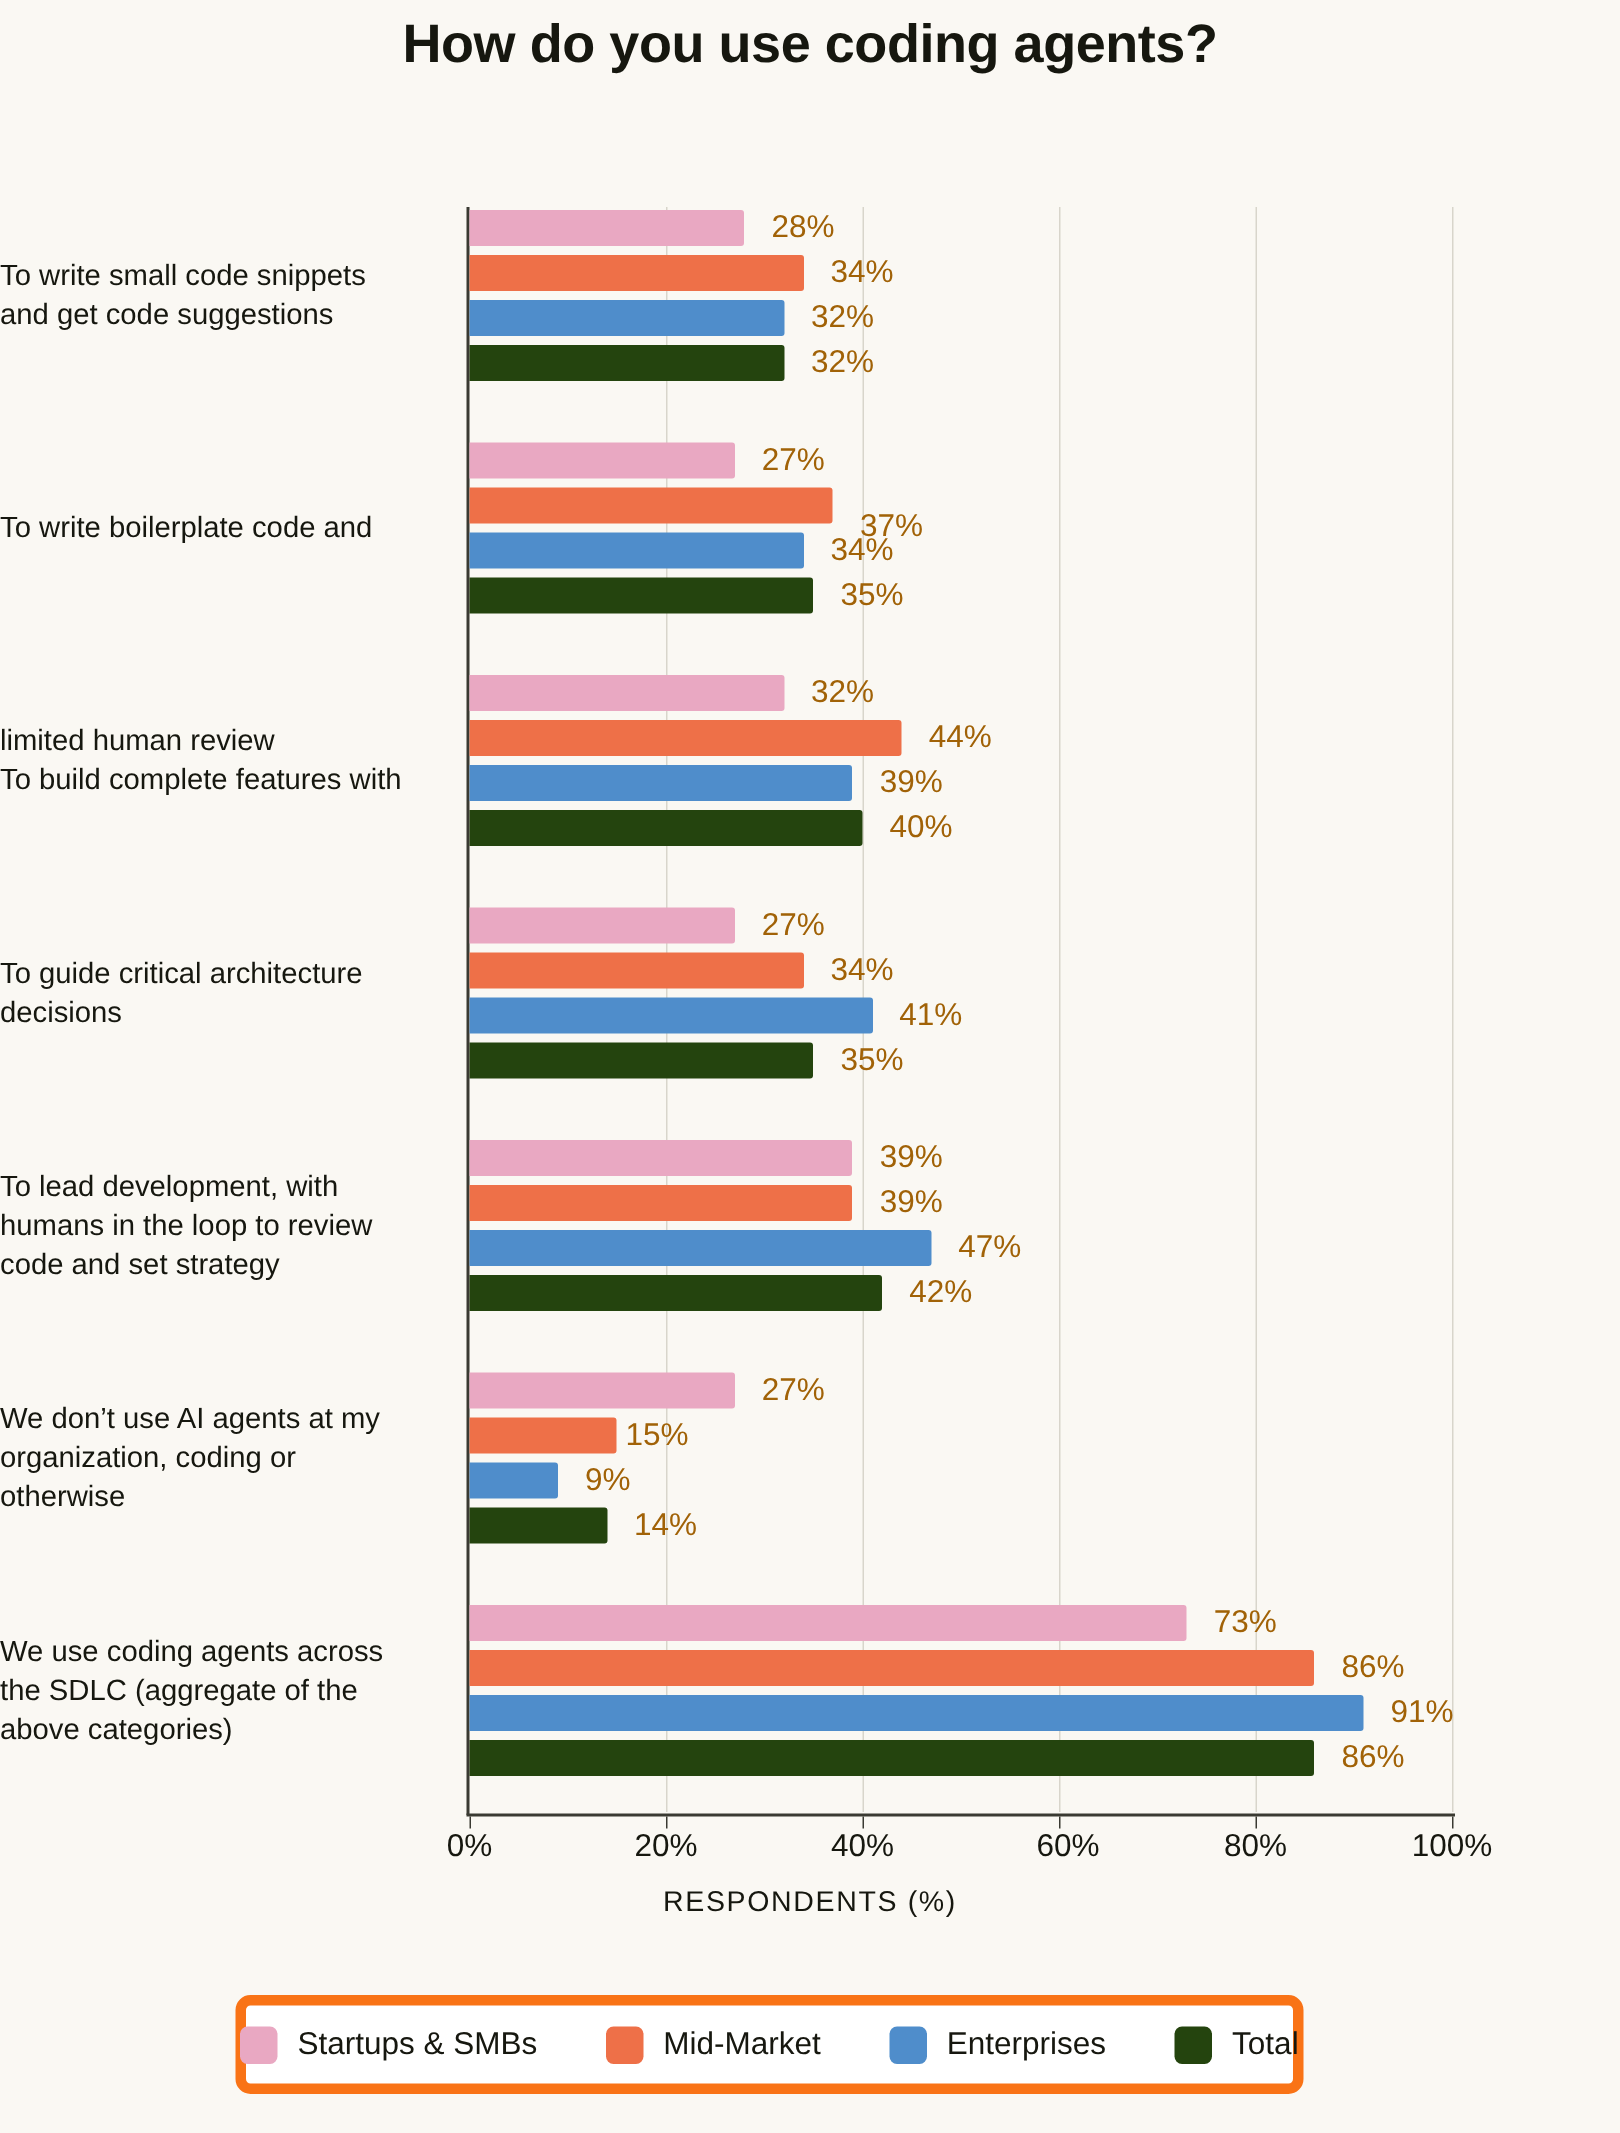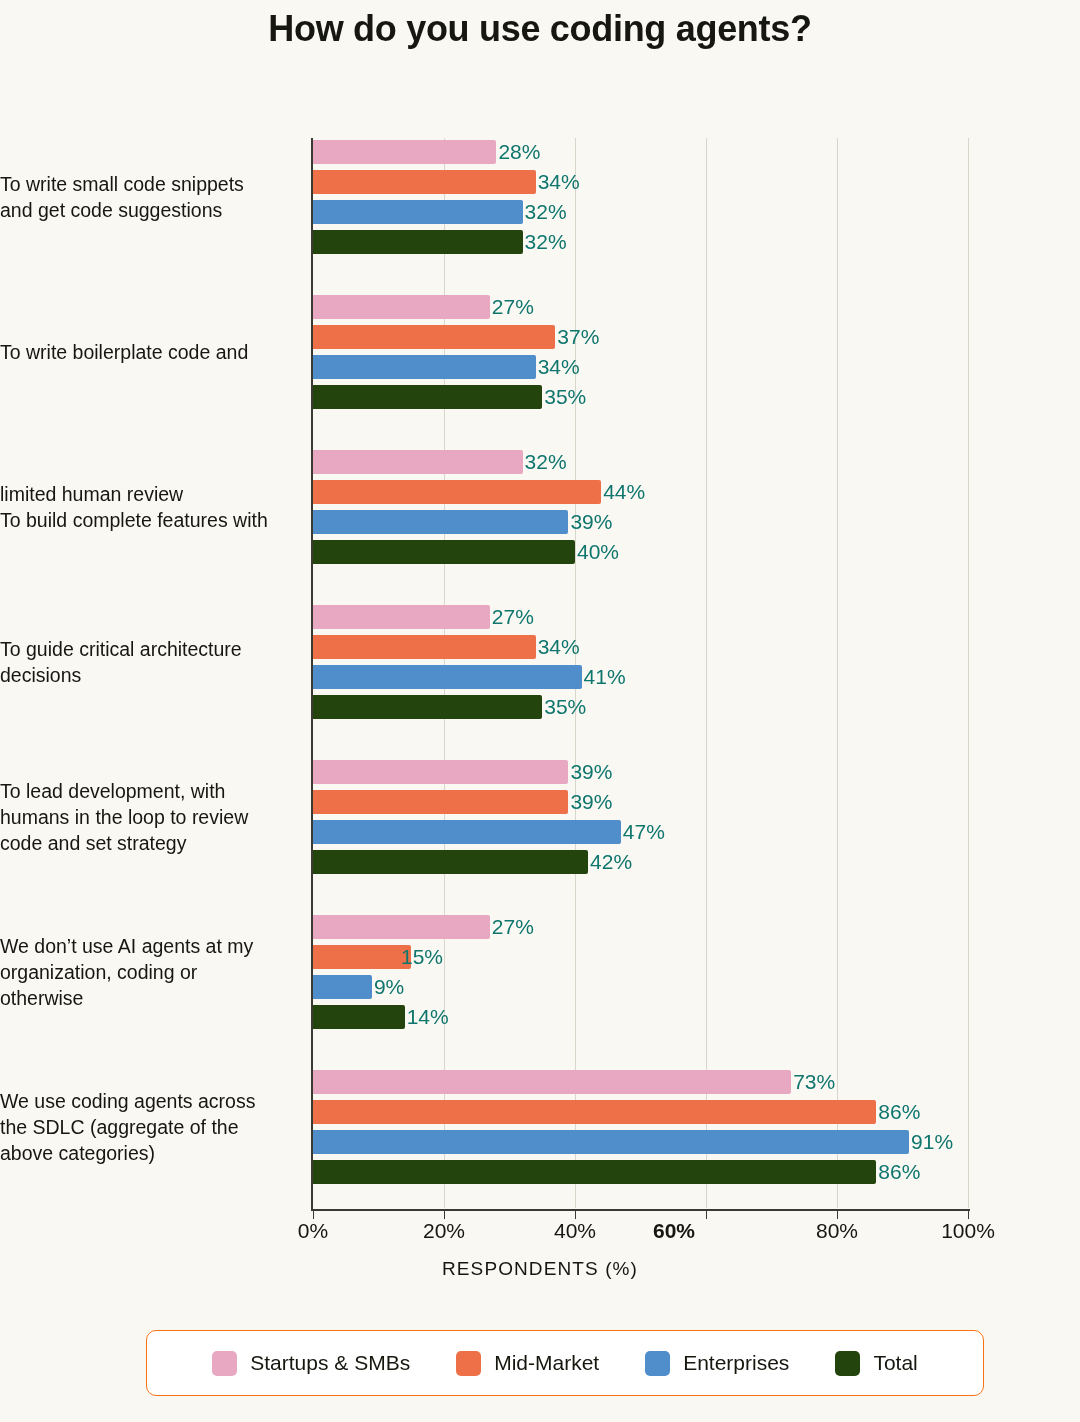--- a/index.html
+++ b/index.html
@@ -108,35 +108,35 @@
   .bar {
     position: absolute;
     height: 24px;
     border-radius: 0 2px 2px 0;
   }
   .bar-value {
     position: absolute;
     height: 24px;
     line-height: 24px;
     font-size: 21px;
-    color: #0f766e;
+    color: #a16207;
     white-space: nowrap;
-    padding-left: 2px;
+    padding-left: 18px;
   }
 
   
   .legend {
     position: absolute;
-    left: 146px;
+    left: 157px;
     top: 1330px;
-    width: 838px;
+    width: 712px;
     height: 66px;
     box-sizing: border-box;
     background: #ffffff;
-    border: 1px solid #f97316;
+    border: 7px solid #f97316;
     border-radius: 10px;
     display: flex;
     align-items: center;
     justify-content: center;
     gap: 46px;
   }
   .legend-item {
     display: flex;
     align-items: center;
     gap: 13px;
@@ -173,21 +173,21 @@
   <div class="axis-bottom"></div>
 
   <div id="xticks">
       <div class="tick-mark" style="left: 313px;"></div>
       <div class="tick-label" style="left: 313px;">0%</div>
       <div class="tick-mark" style="left: 444px;"></div>
       <div class="tick-label" style="left: 444px;">20%</div>
       <div class="tick-mark" style="left: 575px;"></div>
       <div class="tick-label" style="left: 575px;">40%</div>
       <div class="tick-mark" style="left: 706px;"></div>
-      <div class="tick-label" style="left: 674px; font-weight: bold;">60%</div>
+      <div class="tick-label" style="left: 712px;">60%</div>
       <div class="tick-mark" style="left: 837px;"></div>
       <div class="tick-label" style="left: 837px;">80%</div>
       <div class="tick-mark" style="left: 968px;"></div>
       <div class="tick-label" style="left: 968px;">100%</div>
     </div>
 
   <div class="x-axis-title">RESPONDENTS (%)</div>
 
   <div id="category-labels">
       <div class="cat-label" style="top: 197px;">
@@ -227,21 +227,21 @@
       <div class="bar-value" style="left: 496.4px; top: 140px;">28%</div>
       <div class="bar" style="left: 313px; top: 170px; width: 222.7px; background: rgb(238, 112, 72);"></div>
       <div class="bar-value" style="left: 535.7px; top: 170px;">34%</div>
       <div class="bar" style="left: 313px; top: 200px; width: 209.6px; background: rgb(79, 141, 203);"></div>
       <div class="bar-value" style="left: 522.6px; top: 200px;">32%</div>
       <div class="bar" style="left: 313px; top: 230px; width: 209.6px; background: rgb(36, 68, 14);"></div>
       <div class="bar-value" style="left: 522.6px; top: 230px;">32%</div>
       <div class="bar" style="left: 313px; top: 295px; width: 176.85px; background: rgb(233, 168, 194);"></div>
       <div class="bar-value" style="left: 489.85px; top: 295px;">27%</div>
       <div class="bar" style="left: 313px; top: 325px; width: 242.35px; background: rgb(238, 112, 72);"></div>
-      <div class="bar-value" style="left: 555.35px; top: 325px;">37%</div>
+      <div class="bar-value" style="left: 555.35px; top: 339px;">37%</div>
       <div class="bar" style="left: 313px; top: 355px; width: 222.7px; background: rgb(79, 141, 203);"></div>
       <div class="bar-value" style="left: 535.7px; top: 355px;">34%</div>
       <div class="bar" style="left: 313px; top: 385px; width: 229.25px; background: rgb(36, 68, 14);"></div>
       <div class="bar-value" style="left: 542.25px; top: 385px;">35%</div>
       <div class="bar" style="left: 313px; top: 450px; width: 209.6px; background: rgb(233, 168, 194);"></div>
       <div class="bar-value" style="left: 522.6px; top: 450px;">32%</div>
       <div class="bar" style="left: 313px; top: 480px; width: 288.2px; background: rgb(238, 112, 72);"></div>
       <div class="bar-value" style="left: 601.2px; top: 480px;">44%</div>
       <div class="bar" style="left: 313px; top: 510px; width: 255.45px; background: rgb(79, 141, 203);"></div>
       <div class="bar-value" style="left: 568.45px; top: 510px;">39%</div>

